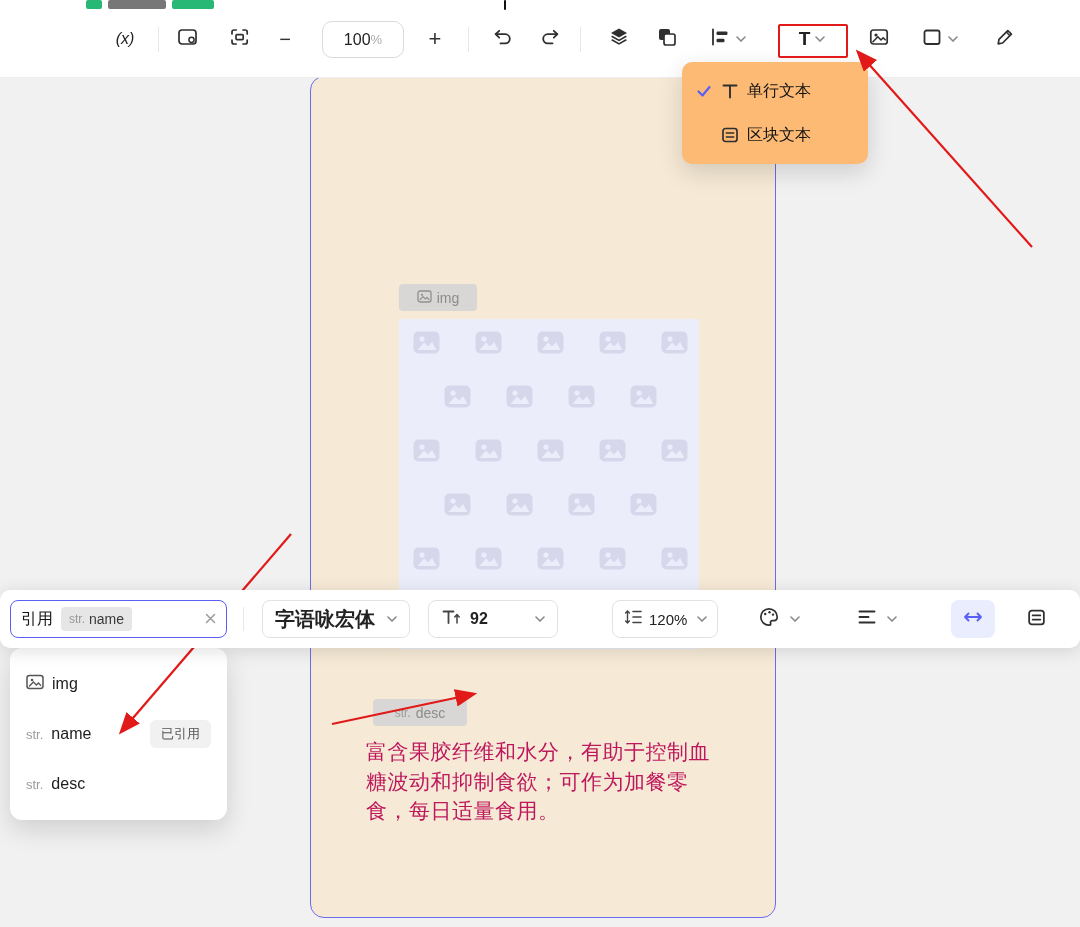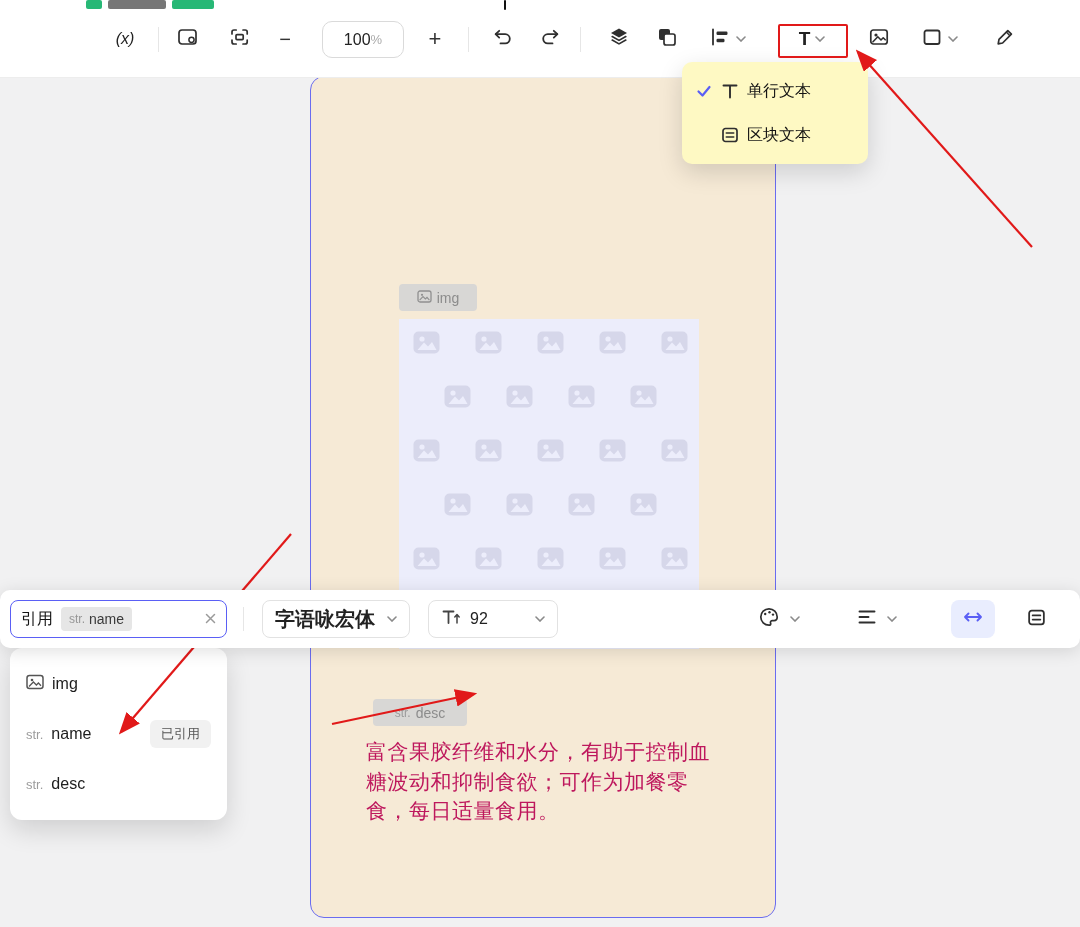--- a/index.html
+++ b/index.html
@@ -20,21 +20,21 @@
   .zoom-box { position:absolute; left:322px; top:21px; width:82px; height:37px;
               border:1.5px solid #dadada; border-radius:10px; display:flex;
               align-items:center; justify-content:center; background:#fff; }
   .zoom-val { font-size:16px; color:#222; }
   .zoom-unit { font-size:13px; color:#ababab; }
   .glyph-btn { font-size:20px; color:#333; }
   .chev { display:inline-flex; margin-left:5px; }
 
   
   .text-type-menu { position:absolute; left:682px; top:62px; width:186px;
-                    background:#fef9c3; border-radius:10px; padding:7px 0;
+                    background:#fdba74; border-radius:10px; padding:7px 0;
                     box-shadow:0 8px 24px rgba(0,0,0,.15); z-index:32; }
   .tt-row { height:44px; display:flex; align-items:center; padding:0 14px; cursor:pointer; }
   .tt-check { width:24px; display:flex; align-items:center; }
   .tt-icon { width:27px; display:flex; align-items:center; }
   .tt-label { font-size:16px; color:#141414; }
 
   
   .poster { position:absolute; left:310px; top:76px; width:466px; height:842px;
             background:#f6ead6; border:1.5px solid #6a6cf0; border-radius:14px; z-index:1; }
   .poster-title { position:absolute; left:0; top:62px; width:100%; text-align:center;
@@ -64,21 +64,21 @@
   .bordered { border:1px solid #e2e2e2; }
   .ref-box { left:10px; width:217px; border:1.5px solid #5a5ff5; padding:0 10px; gap:8px; }
   .ref-label { font-size:16px; color:#141414; }
   .ref-chip { background:#e6e6e6; border-radius:4px; padding:4px 8px; display:flex;
               align-items:center; gap:4px; }
   .ref-chip-prefix { font-size:12px; color:#979797; }
   .ref-chip-val { font-size:14px; color:#3a3a3a; }
   .tt-divider2 { position:absolute; left:243px; top:17px; width:1px; height:24px; background:#e6e6e6; }
   .font-select { left:262px; width:148px; padding:0 12px; justify-content:space-between; }
   .font-name { font-size:20px; font-weight:700; color:#222; }
-  .size-select { left:428px; width:130px; padding:0 12px; gap:9px; }
+  .size-select { left:428px; width:130px; padding:0 12px; gap:9px;font-weight:bold; }
   .size-val { font-size:16px; color:#222; }
   .lh-select { left:612px; width:106px; padding:0 10px; gap:6px; }
   .lh-val { font-size:15px; color:#222; }
   .palette-group { left:753px; width:52px; justify-content:center; gap:5px; }
   .align-group { left:851px; width:52px; justify-content:center; gap:5px; }
   .resize-btn { left:951px; width:44px; background:#e9edfe; justify-content:center; }
   .block-btn { left:1016px; width:40px; justify-content:center; }
   .ml-auto { margin-left:auto; }
 
   
@@ -471,20 +471,36 @@
         </svg>
     </span>
     <span class="size-val">92</span>
     <span class="chev ml-auto">
       <svg width="10" height="6" viewBox="0 0 10 6">
           <path d="M1 1 L5 5 L9 1" stroke="#8a8a8a" stroke-width="1.6" fill="none" stroke-linecap="round"></path>
         </svg>
     </span>
   </div>
 
+  <div class="ctrl bordered lh-select">
+    <span>
+      <svg width="20" height="18" viewBox="0 0 20 18" fill="none" stroke="#444" stroke-linecap="round" stroke-linejoin="round">
+          <path d="M4.5 3 V15 M2.6 5 L4.5 3 L6.4 5 M2.6 13 L4.5 15 L6.4 13" stroke-width="1.4"></path>
+          <line x1="10" y1="3.5" x2="18" y2="3.5" stroke-width="1.6"></line>
+          <line x1="10" y1="9" x2="18" y2="9" stroke-width="1.6"></line>
+          <line x1="10" y1="14.5" x2="18" y2="14.5" stroke-width="1.6"></line>
+        </svg>
+    </span>
+    <span class="lh-val">120%</span>
+    <span class="chev ml-auto">
+      <svg width="10" height="6" viewBox="0 0 10 6">
+          <path d="M1 1 L5 5 L9 1" stroke="#8a8a8a" stroke-width="1.6" fill="none" stroke-linecap="round"></path>
+        </svg>
+    </span>
+  </div>
 
   <div class="ctrl palette-group">
     <span>
       <svg width="22" height="22" viewBox="0 0 22 22">
           <path d="M11 2.8 a8.2 8.2 0 1 0 0 16.4 c1.4 0 2-.9 1.6-2 -.5-1.4.3-2.6 1.8-2.6 h1.6 c1.8 0 3.2-1.4 3.2-3.6 A8.2 8.2 0 0 0 11 2.8 Z" stroke="#2f2f2f" stroke-width="1.7" fill="none"></path>
           <circle cx="7.2" cy="8" r="1.2" fill="#2f2f2f"></circle>
           <circle cx="11.5" cy="6.3" r="1.2" fill="#2f2f2f"></circle>
           <circle cx="15" cy="8.6" r="1.2" fill="#2f2f2f"></circle>
         </svg>
     </span>

